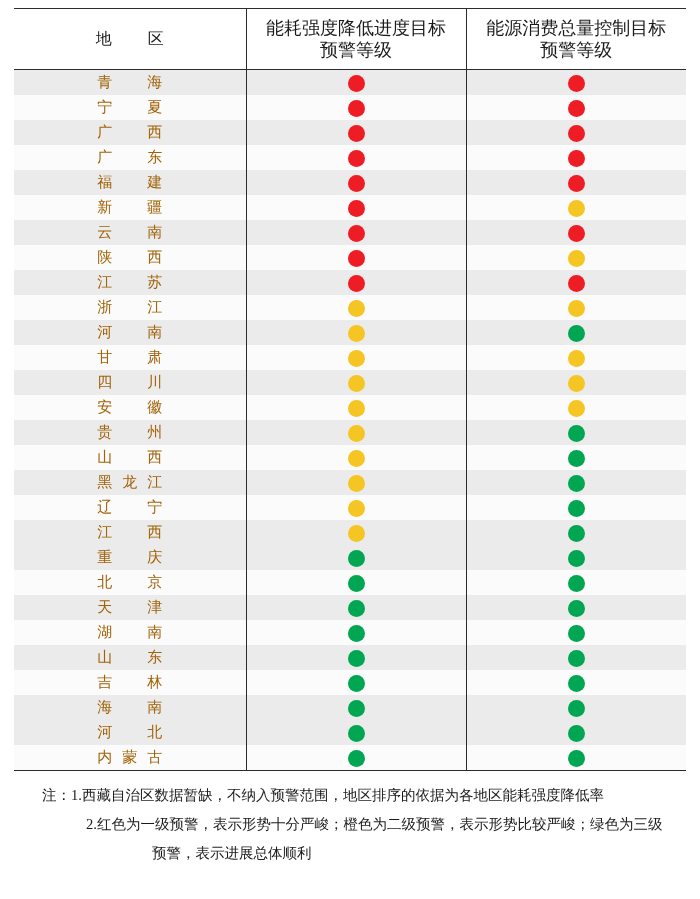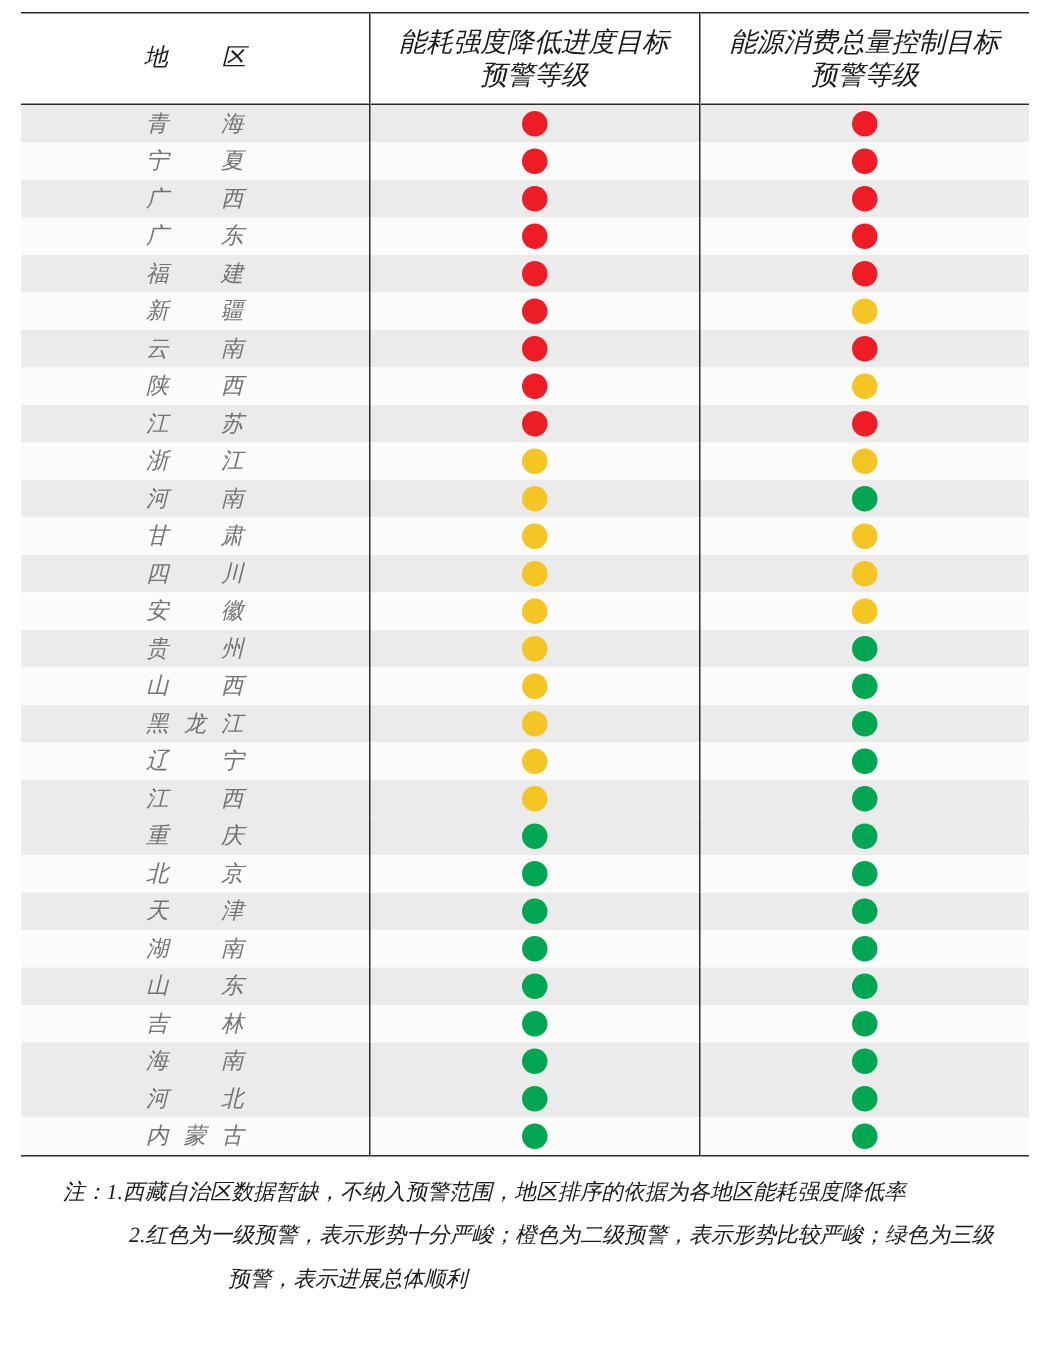--- a/index.html
+++ b/index.html
@@ -13,21 +13,20 @@
     font-family: "Liberation Serif", "DejaVu Serif", serif;
     color: #1a1a1a;
     overflow: hidden;
   }
   .page {
     width: 700px;
     height: 648px;
     position: relative;
     box-sizing: border-box;
     padding: 8px 14px 0 14px;
-    font-style: italic;
   }
   table.warn-table {
     width: 672px;
     border-collapse: collapse;
     table-layout: fixed;
     margin: 0 auto;
   }
   table.warn-table col.c-region { width: 232px; }
   table.warn-table col.c-col1 { width: 220px; }
   table.warn-table col.c-col2 { width: 220px; }
@@ -54,21 +53,21 @@
   tbody td {
     height: 25px;
     padding: 0;
     text-align: center;
     vertical-align: middle;
     font-size: 15px;
   }
   tbody td.region {
     letter-spacing: 10px;
     text-indent: 10px;
-    color: #737373;
+    color: #a16207;
     text-align: center;
   }
   tbody td.dot-cell {
     border-left: 1.5px solid #2b2b2b;
   }
   tbody tr.odd td { background: #ebebeb; }
   tbody tr.even td { background: #fbfbfb; }
   tbody tr:last-child td { border-bottom: 1.5px solid #2b2b2b; }
 
   .dot {

